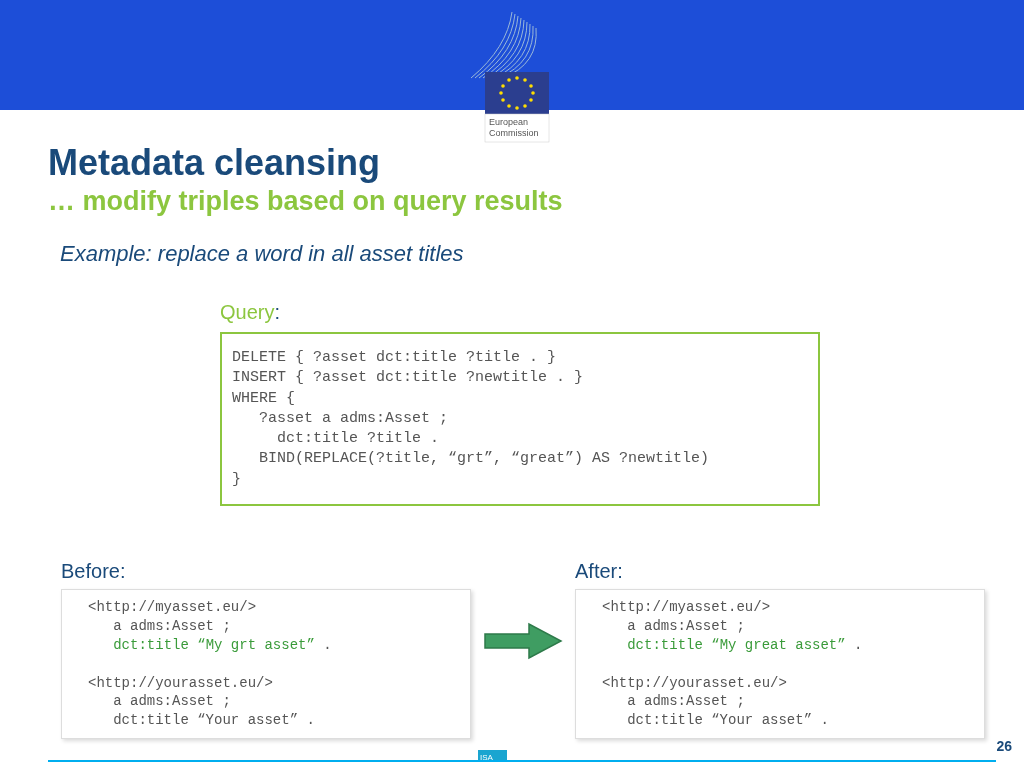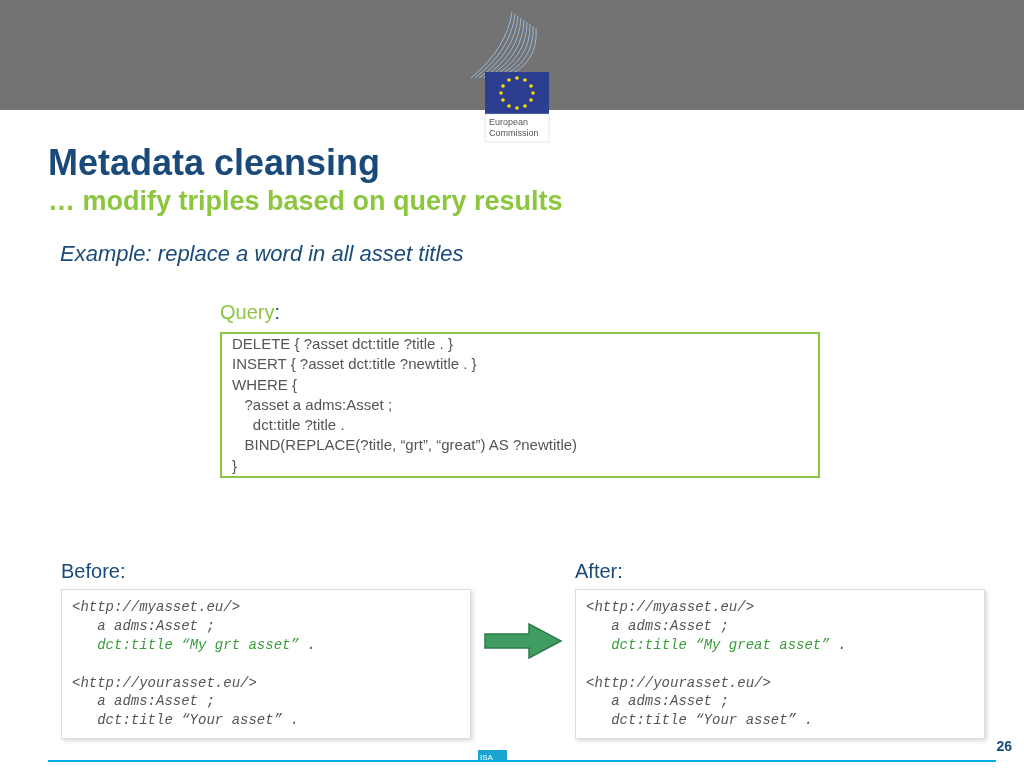--- a/index.html
+++ b/index.html
@@ -7,21 +7,21 @@
     width: 1024px;
     height: 768px;
     background: white;
     font-family: Verdana, Geneva, sans-serif;
     position: relative;
     overflow: hidden;
   }
   .header-bar {
     width: 100%;
     height: 110px;
-    background: #737373;
+    background: #1d4ed8;
     position: relative;
     text-align: right;
   }
   .ec-logo {
     position: absolute;
     left: 50%;
     top: 8px;
     transform: translateX(-50%);
     width: 110px;
     height: 140px;
@@ -51,22 +51,22 @@
     width: 600px;
   }
   .query-label {
     font-size: 20px;
     color: #8cc63f;
     margin-bottom: 8px;
   }
   .query-label .colon { color: #1a4a7a; }
   .query-box {
     border: 2px solid #8cc63f;
-    padding: 0 10px;
-    font-family: Liberation Sans, sans-serif;
+    padding: 14px 10px;
+    font-family: Liberation Mono, monospace;
     font-size: 15px;
     color: #555;
     line-height: 1.35;
     white-space: pre;
   }
   .before-after-row {
     position: absolute;
     left: 50px;
     top: 560px;
     right: 28px;
@@ -78,28 +78,27 @@
     width: 410px;
   }
   .col-label {
     font-size: 20px;
     color: #1a4a7a;
     margin-bottom: 6px;
   }
   .code-box {
     border: 1px solid #ddd;
     box-shadow: 2px 2px 4px rgba(0,0,0,0.15);
-    padding: 8px 10px;
+    padding: 8px 26px;
     font-family: 'Courier New', Courier, monospace;
     font-size: 14px;
     color: #555;
     line-height: 1.35;
     white-space: pre;
     background: white;
-    font-style: italic;
   }
   .code-box .hl { color: #3a9b3a; }
   .arrow-wrap {
     width: 104px;
     display: flex;
     align-items: center;
     justify-content: center;
     padding-top: 60px;
   }
   .page-num {

